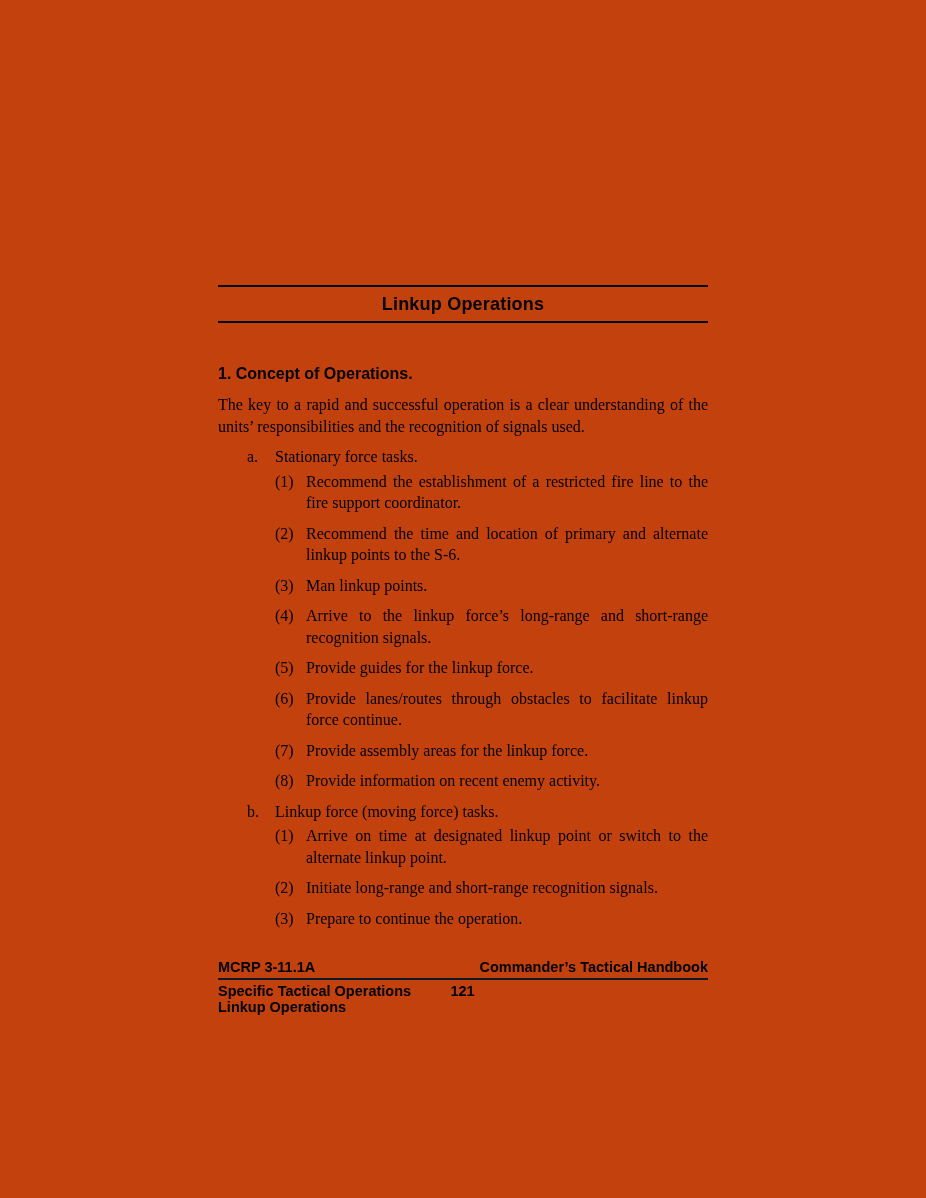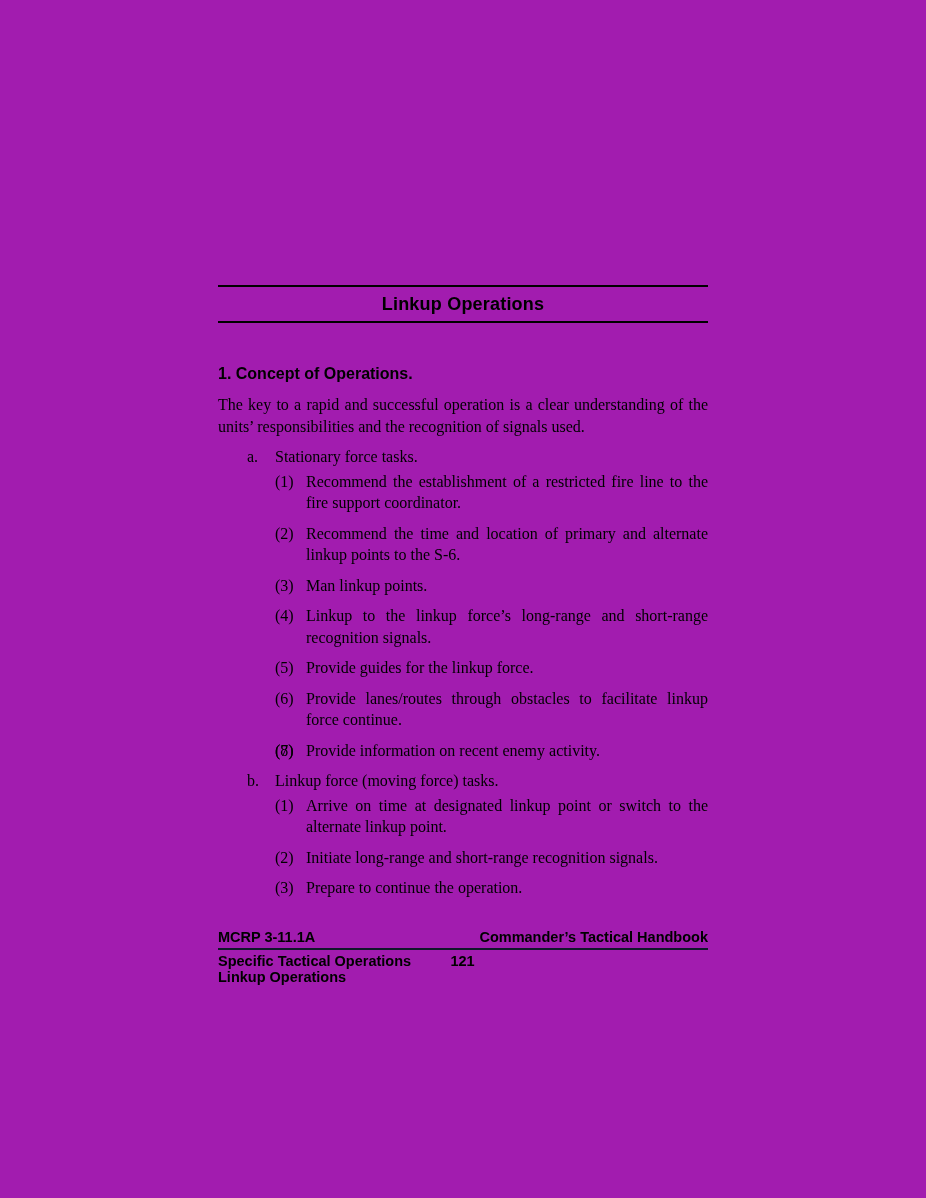--- a/index.html
+++ b/index.html
@@ -1,21 +1,21 @@
 <!DOCTYPE html>
 <html><head>
 <meta charset="utf-8">
 <style>
   * { margin: 0; padding: 0; box-sizing: border-box; }
   html, body { background: #ffffff; }
   .page {
     position: relative;
     width: 926px;
     height: 1198px;
-    background: #a21caf;
+    background: #c2410c;
     color: #000000;
     overflow: hidden;
   }
   .content {
     position: absolute;
     left: 218px;
     top: 285px;
     width: 490px;
   }
   .title-block {
@@ -113,32 +113,33 @@
     <div class="item lvl2">
       <span class="marker">(2)</span>
       <span class="text">Recommend the time and location of primary and alternate linkup points to the S-6.</span>
     </div>
     <div class="item lvl2">
       <span class="marker">(3)</span>
       <span class="text">Man linkup points.</span>
     </div>
     <div class="item lvl2">
       <span class="marker">(4)</span>
-      <span class="text">Linkup to the linkup force’s long-range and short-range recognition signals.</span>
+      <span class="text">Arrive to the linkup force’s long-range and short-range recognition signals.</span>
     </div>
     <div class="item lvl2">
       <span class="marker">(5)</span>
       <span class="text">Provide guides for the linkup force.</span>
     </div>
     <div class="item lvl2">
       <span class="marker">(6)</span>
       <span class="text">Provide lanes/routes through obstacles to facilitate linkup force continue.</span>
     </div>
     <div class="item lvl2">
       <span class="marker">(7)</span>
+      <span class="text">Provide assembly areas for the linkup force.</span>
     </div>
     <div class="item lvl2">
       <span class="marker">(8)</span>
       <span class="text">Provide information on recent enemy activity.</span>
     </div>
     <div class="item lvl1">
       <span class="marker">b.</span>
       <span class="text">Linkup force (moving force) tasks.</span>
     </div>
     <div class="item lvl2 tight">

